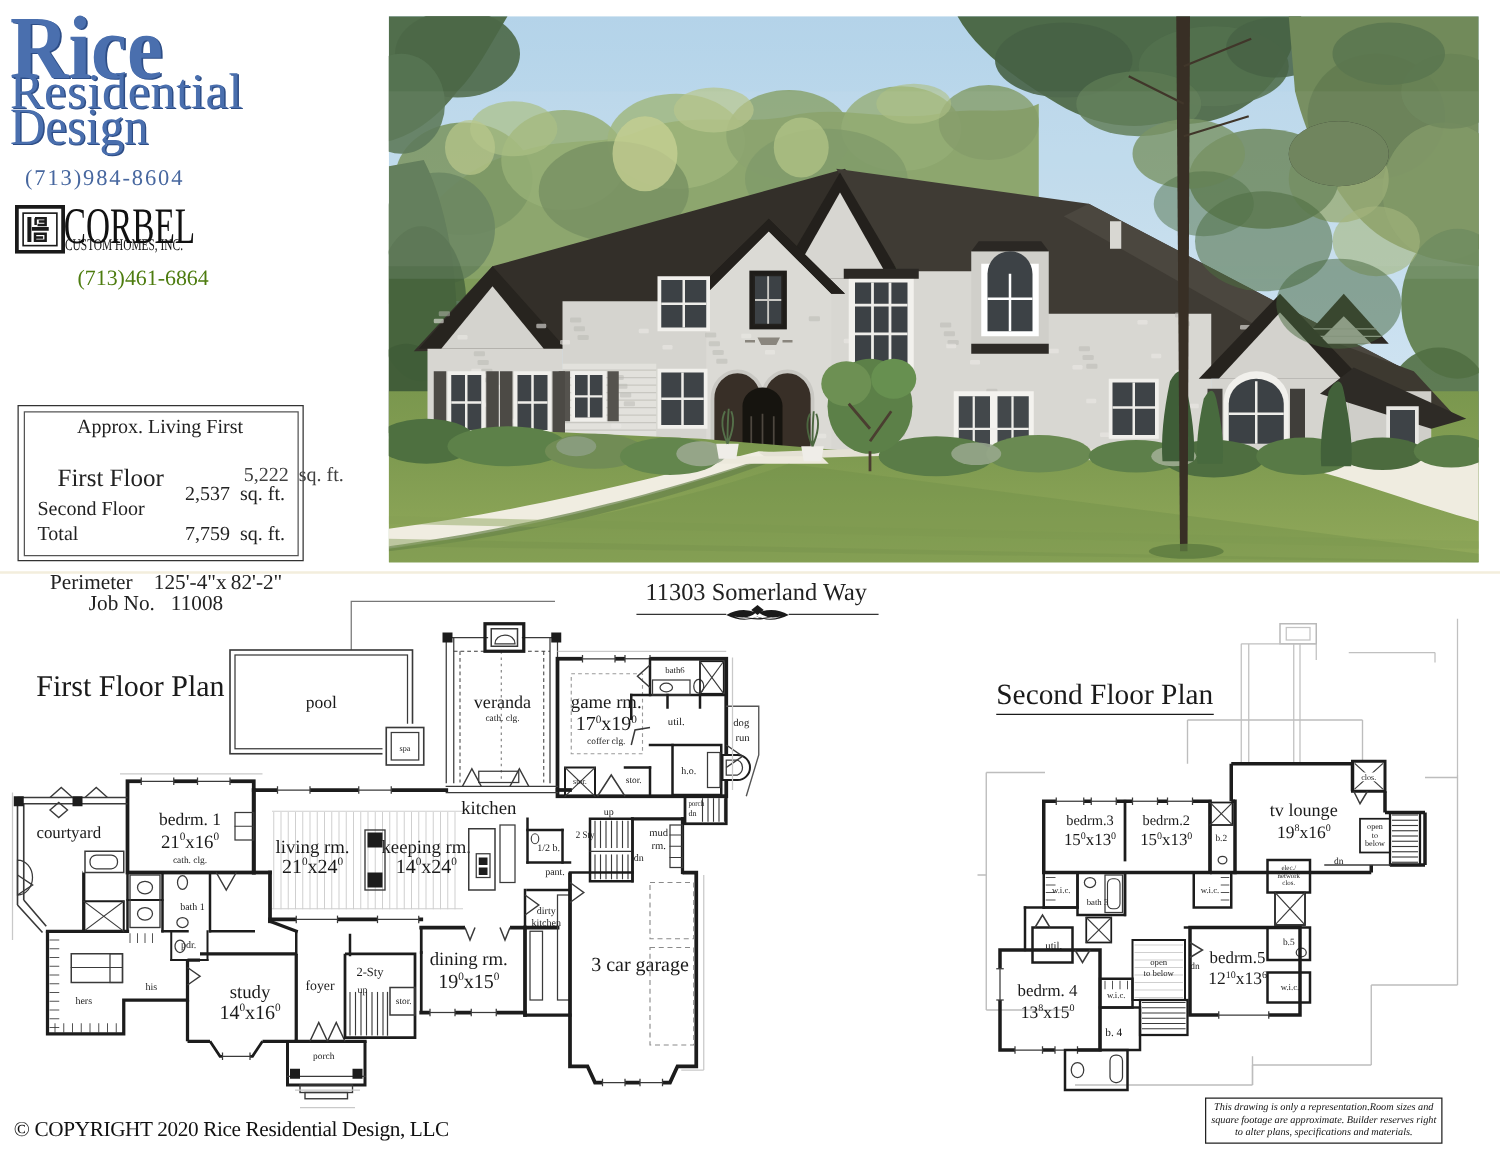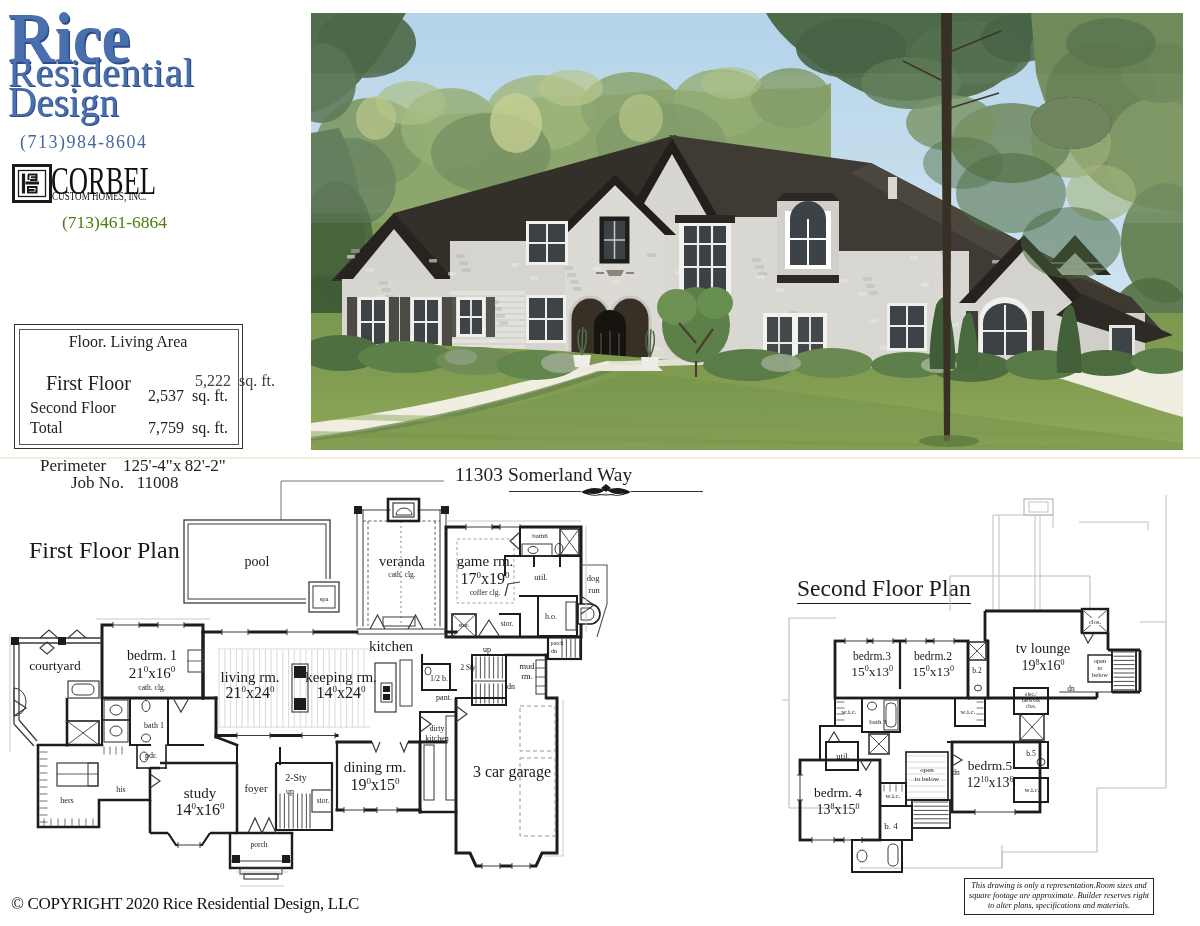--- a/index.html
+++ b/index.html
@@ -32,51 +32,51 @@
 <div class="abs" style="left:52px;top:189px;font-size:13px;line-height:1.1;color:#111;transform:scaleX(0.70);transform-origin:0 0;">CUSTOM HOMES, INC.</div>
 
 <div class="abs" style="left:22px;top:213px;font-size:17.5px;line-height:1.1;color:#4d7c0f;margin-left:40px;">(713)461-6864</div>
 
 <div class="abs" style="left:0px;top:457px;width:1200px;height:2px;background:#f3eedd;"></div>
 
 <div class="abs" style="left:14px;top:324px;width:227px;height:123px;border:1.6px solid #333;"></div>
 
 <div class="abs" style="left:19px;top:329px;width:218px;height:114px;border:1px solid #555;"></div>
 
-<div class="abs" style="left:19px;top:333px;width:218px;text-align:center;font-size:16px;color:#222;">Floor. Living Area</div>
+<div class="abs" style="left:19px;top:333px;width:218px;text-align:center;font-size:16px;color:#222;">Approx. Living First</div>
 
 <div class="abs" style="left:46px;top:372px;font-size:20px;color:#222;">First Floor</div>
 <div class="abs" style="left:148px;top:372px;font-size:16px;color:#404040;margin-left:47px;">5,222&nbsp; sq. ft.</div>
 
 <div class="abs" style="left:30px;top:387px;font-size:16px;color:#222;margin-top:12px;">Second Floor</div>
 <div class="abs" style="left:148px;top:387px;font-size:16px;color:#222;">2,537&nbsp; sq. ft.</div>
 
 <div class="abs" style="left:30px;top:419px;font-size:16px;color:#222;">Total</div>
 <div class="abs" style="left:148px;top:419px;font-size:16px;color:#222;">7,759&nbsp; sq. ft.</div>
 
 <div class="abs" style="left:40px;top:456px;font-size:17px;color:#222;">Perimeter&nbsp;&nbsp;&nbsp;&nbsp;125'-4"x 82'-2"</div>
 
 <div class="abs" style="left:71px;top:473px;font-size:17px;color:#222;">Job No.&nbsp;&nbsp;&nbsp;11008</div>
 
-<div class="abs" style="left:455px;top:464px;width:300px;font-size:19.5px;color:#222;">11303 Somerland Way</div>
+<div class="abs" style="left:455px;top:464px;width:300px;text-align:center;font-size:19.5px;color:#222;">11303 Somerland Way</div>
 
 <svg class="abs" style="left:509px;top:484px;" width="194" height="14" viewBox="0 0 194 14">
 <path d="M0 7.5 H72" stroke="#333" stroke-width="1.1" fill="none"></path>
 <path d="M122 7.5 H194" stroke="#333" stroke-width="1.1" fill="none"></path>
 <g fill="#1a1a1a">
 <path d="M72 8 q12 -7 24 -2 q-7 6 -18 3 q9 4 20 0 q-12 6 -26 -1 z"></path>
 <path d="M122 8 q-12 -7 -24 -2 q7 6 18 3 q-9 4 -20 0 q12 6 26 -1 z"></path>
 <path d="M92 4 l5 -4 l5 4 l-5 4 z"></path>
 <path d="M84 9 q13 5 26 0 q-13 3 -26 0 z"></path>
 </g>
 </svg>
 
 <div class="abs" style="left:29px;top:537px;font-size:24px;color:#1a1a1a;">First Floor Plan</div>
 
-<div class="abs" style="left:797px;top:543px;font-size:23.5px;color:#1a1a1a;border-bottom:1.5px solid #1a1a1a;padding-bottom:1px;margin-top:32px;">Second Floor Plan</div>
+<div class="abs" style="left:797px;top:543px;font-size:23.5px;color:#1a1a1a;border-bottom:1.5px solid #1a1a1a;padding-bottom:1px;">Second Floor Plan</div>
 
 <div class="abs" style="left:11px;top:894px;font-size:17px;letter-spacing:-0.3px;color:#111;">© COPYRIGHT 2020 Rice Residential Design, LLC</div>
 
 <div class="abs" style="left:964px;top:878px;width:188px;height:33px;border:1px solid #222;font-size:8.2px;font-style:italic;text-align:center;line-height:1.22;padding-top:2px;color:#111;">This drawing is only a representation.Room sizes and<br>square footage are approximate. Builder reserves right<br>to alter plans, specifications and materials.</div>
 
 <svg class="abs" style="left:311px;top:13px;" width="872" height="437" viewBox="0 0 872 437">
 
 <defs>
       <linearGradient id="sky" x1="0" y1="0" x2="0" y2="1">
         <stop offset="0" stop-color="#b0d1e9"></stop>

